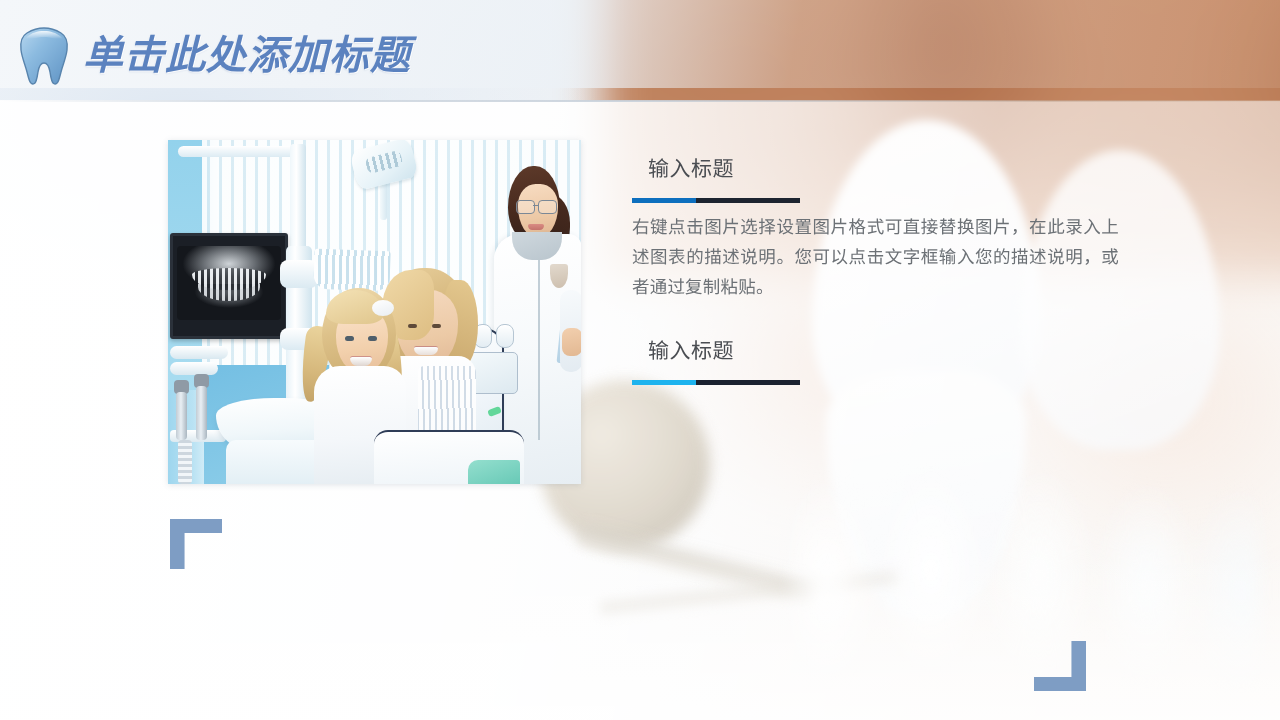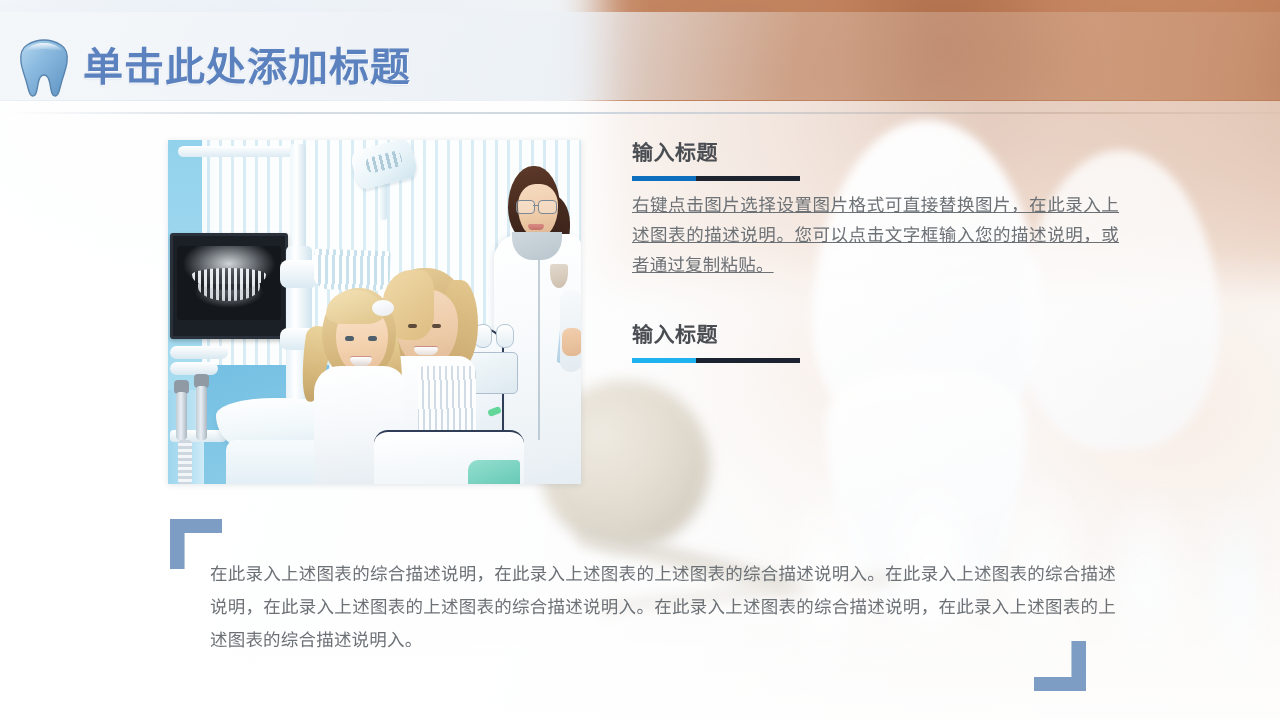--- a/index.html
+++ b/index.html
@@ -119,21 +119,21 @@
   }
   .bg-bottom-fade {
     position: absolute;
     left: 0; right: 0; bottom: 0; height: 170px;
     background: linear-gradient(180deg, rgba(255,255,255,0) 0%, rgba(255,255,255,.55) 60%, rgba(255,255,255,.8) 100%);
   }
 
   
   .header {
     position: absolute;
-    left: 0; top: 12px; width: 1280px; height: 88px;
+    left: 0; top: 0; width: 1280px; height: 88px; font-style: italic;
   }
   .header-veil {
     position: absolute;
     inset: 0;
     background: linear-gradient(100deg,
         rgba(244,247,250,.99) 0%,
         rgba(240,244,248,.97) 26%,
         rgba(236,241,246,.80) 44%,
         rgba(240,236,232,.30) 62%,
         rgba(255,250,246,.10) 100%);
@@ -530,42 +530,41 @@
     border-radius: 3px;
     transform: rotate(6deg);
   }
 
   
   .block { position: absolute; width: 500px; }
   .block.b1 { left: 632px; top: 136px; }
   .block.b2 { left: 632px; top: 318px; }
   .block-title {
     font-size: 21px;
-    font-weight: bold;
+    font-weight: normal;
     color: #4a4d52;
     letter-spacing: .5px;
-    margin: 0;
+    margin: 16px;
   }
   .rule {
     margin-top: 10px;
     height: 5px;
     width: 168px;
     display: flex;
   }
   .rule .seg-a { width: 64px; height: 100%; }
   .rule .seg-b { flex: 1; height: 100%; }
   .block-body {
     margin-top: 9px;
     width: 487px;
     font-size: 17.5px;
     line-height: 30px;
     color: #6c7176;
     letter-spacing: .2px;
     text-align: justify;
-    text-decoration: underline;
   }
 
   
   .bracket-tl {
     position: absolute; left: 170px; top: 519px;
     width: 52px; height: 50px;
     background: #7e9dc4;
     clip-path: polygon(0 0, 100% 0, 100% 28%, 28% 28%, 28% 100%, 0 100%);
   }
   .bracket-br {
@@ -724,16 +723,15 @@
 
   <div class="block b2">
     <div class="block-title">输入标题</div>
     <div class="rule">
       <span class="seg-a" style="background:#1eb3ee"></span>
       <span class="seg-b" style="background:#1b2230"></span>
     </div>
   </div>
 
   <div class="bracket-tl"></div>
-  <div class="bottom-para">在此录入上述图表的综合描述说明，在此录入上述图表的上述图表的综合描述说明入。在此录入上述图表的综合描述说明，在此录入上述图表的上述图表的综合描述说明入。在此录入上述图表的综合描述说明，在此录入上述图表的上述图表的综合描述说明入。</div>
   <div class="bracket-br"></div>
 
 </div>
 
 </body></html>

